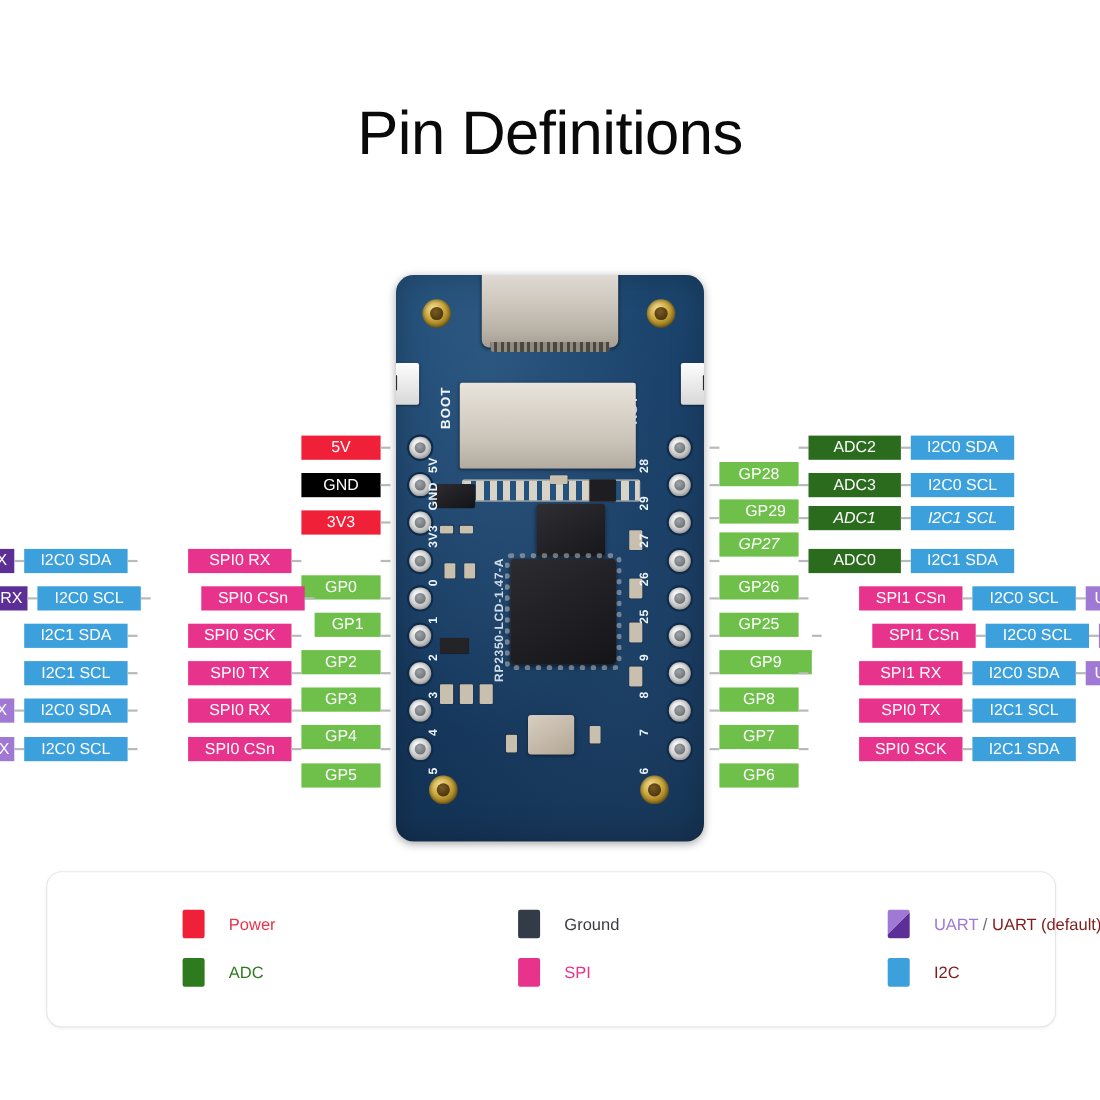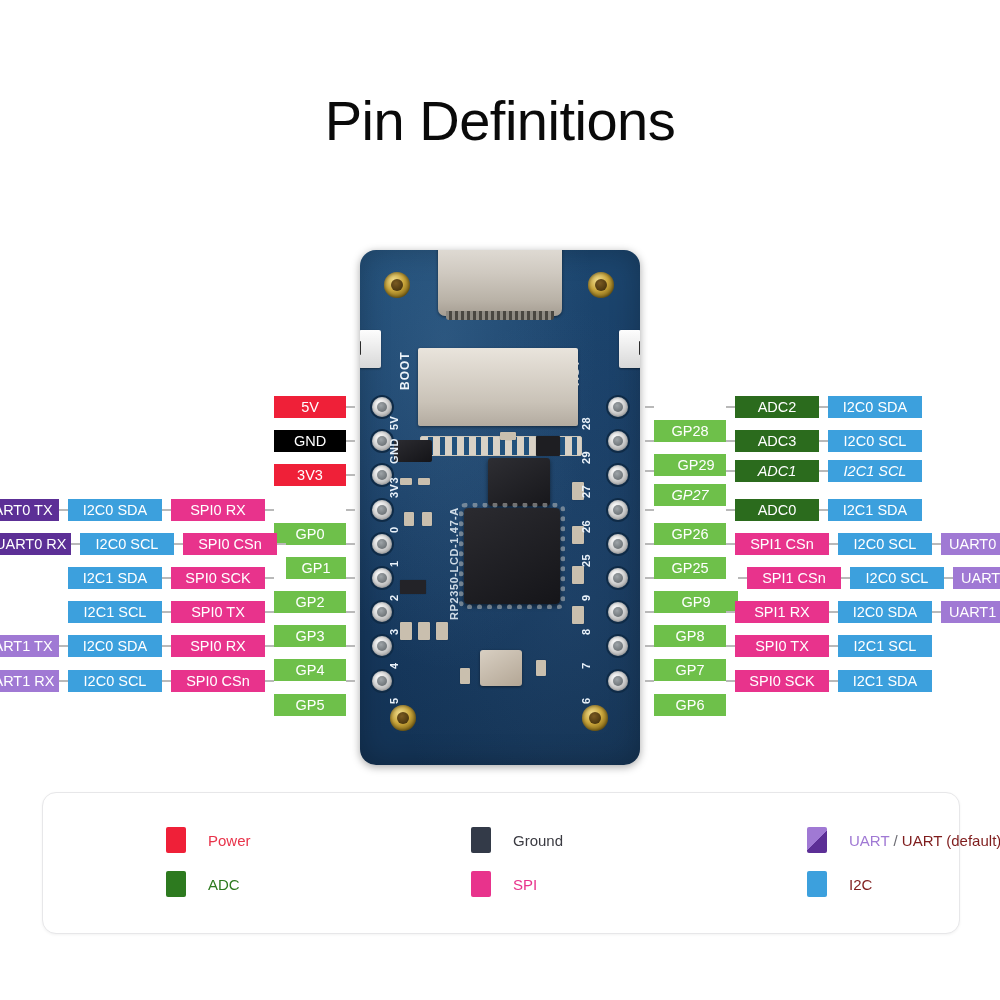--- a/index.html
+++ b/index.html
@@ -126,21 +126,21 @@
     white-space:nowrap;
     text-align:center;
     box-sizing:border-box;
   }
   .connector{width:9px;height:2px;background:#b9b9b9;flex:0 0 auto;}
 
   .c-power  {background:#ef2038;}
   .c-ground {background:#000000;}
   .c-gpio   {background:#6ec04a;margin-top:48px;}
   .c-adc    {background:#2b6b1d;}
-  .c-spi    {background:#e8338c;}
+  .c-spi    {background:#e8338c;margin-left:46px;}
   .c-i2c    {background:#3ca0dd;}
   .c-uartd  {background:#5c2f96;}
   .c-uart   {background:#a079d4;}
 
   
   #legend{
     position:absolute;left:42px;top:792px;width:916px;height:140px;
     background:#ffffff;border:1px solid #e7e7e9;border-radius:14px;
     box-shadow:0 1px 3px rgba(0,0,0,.05);
   }

